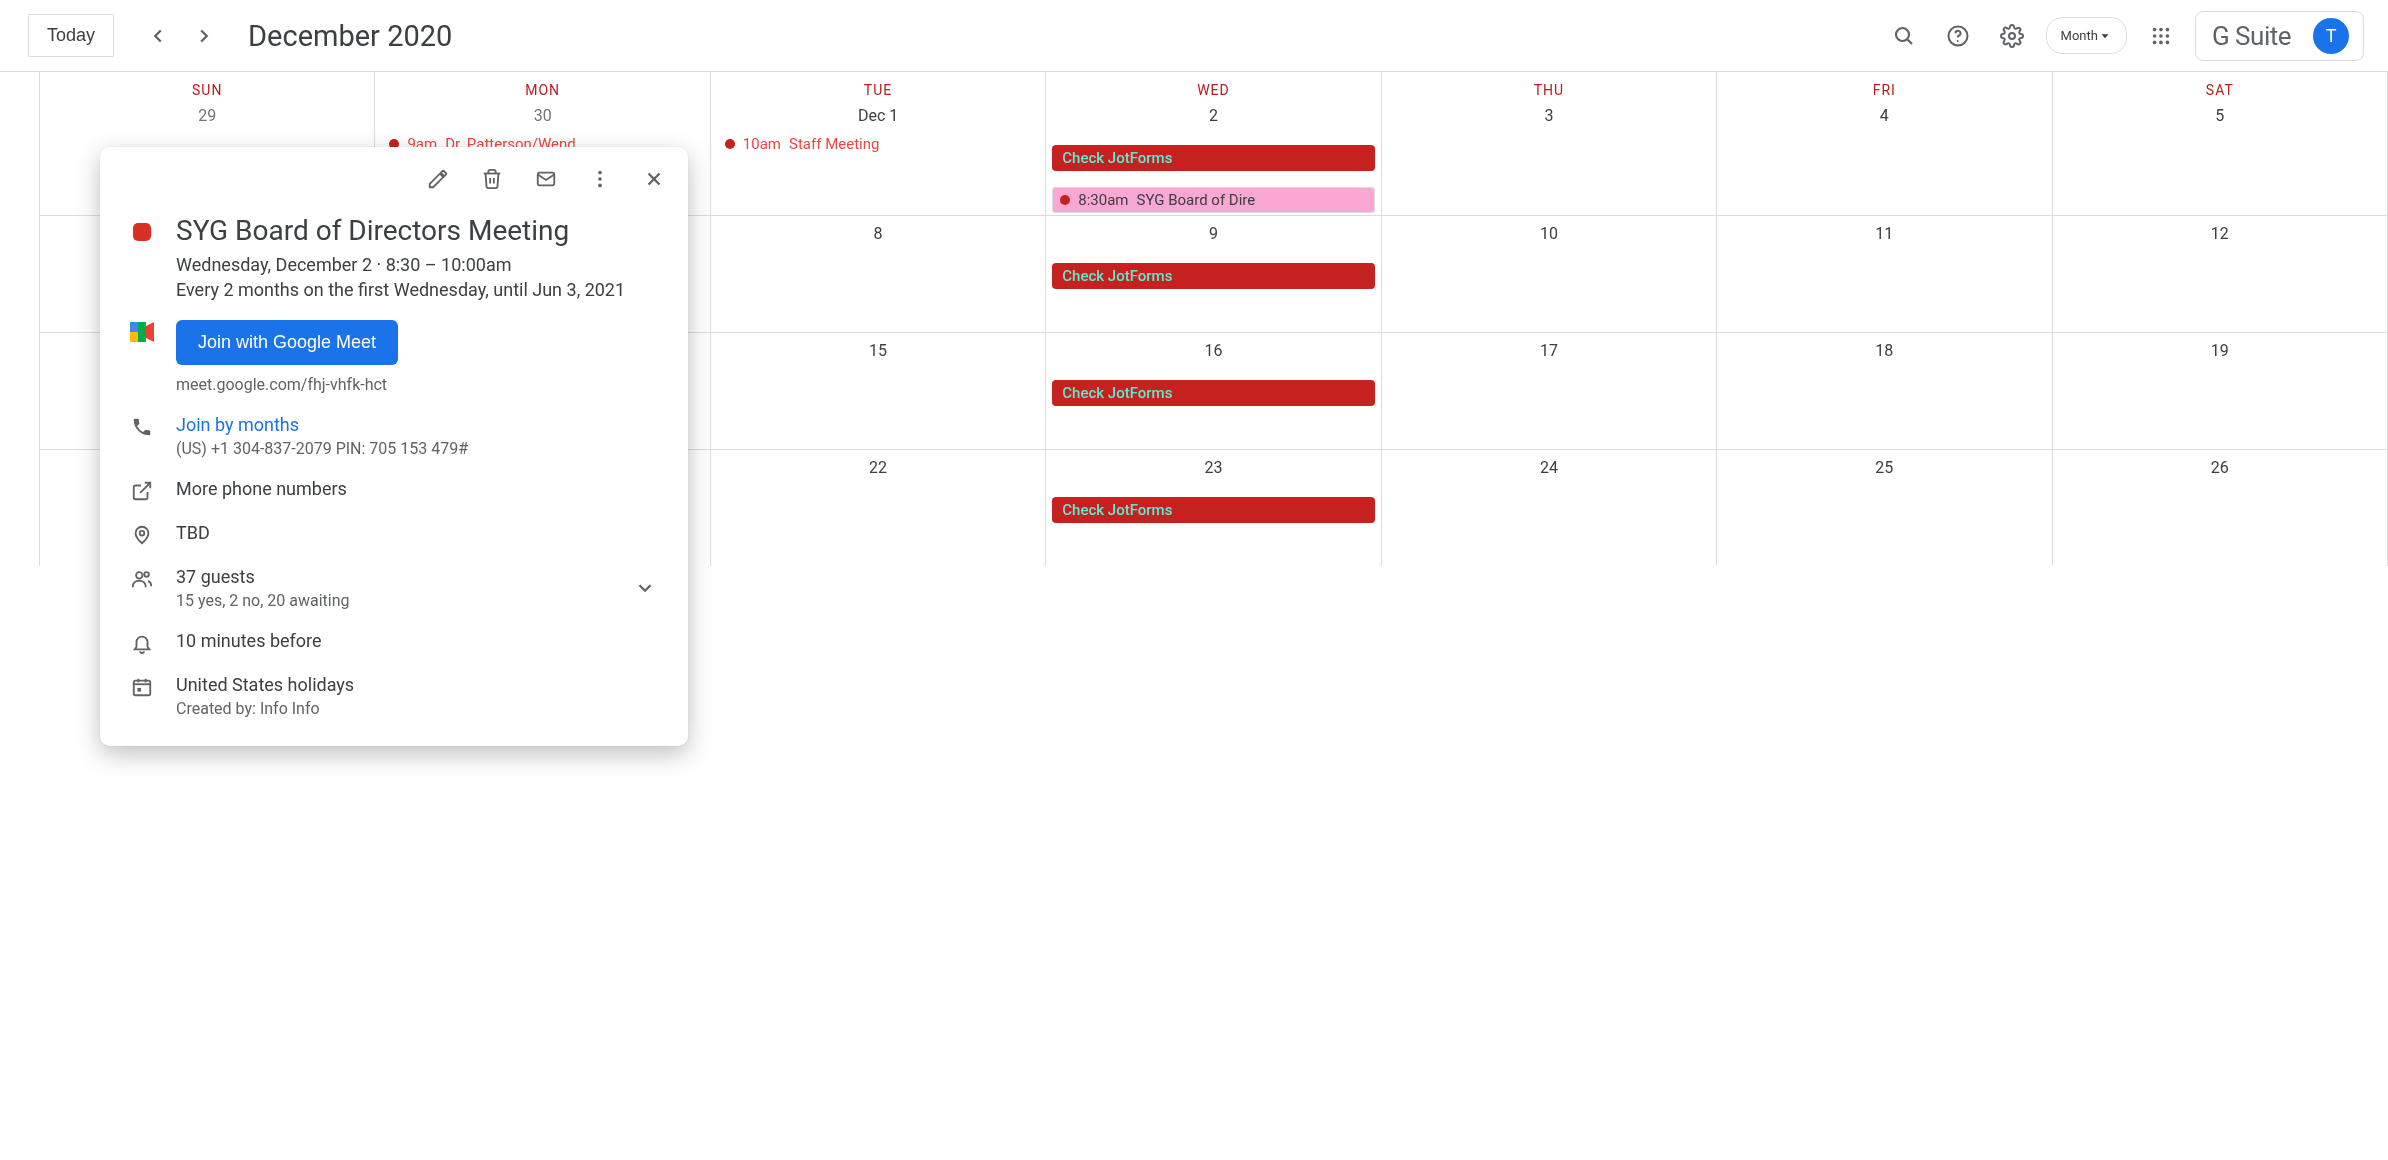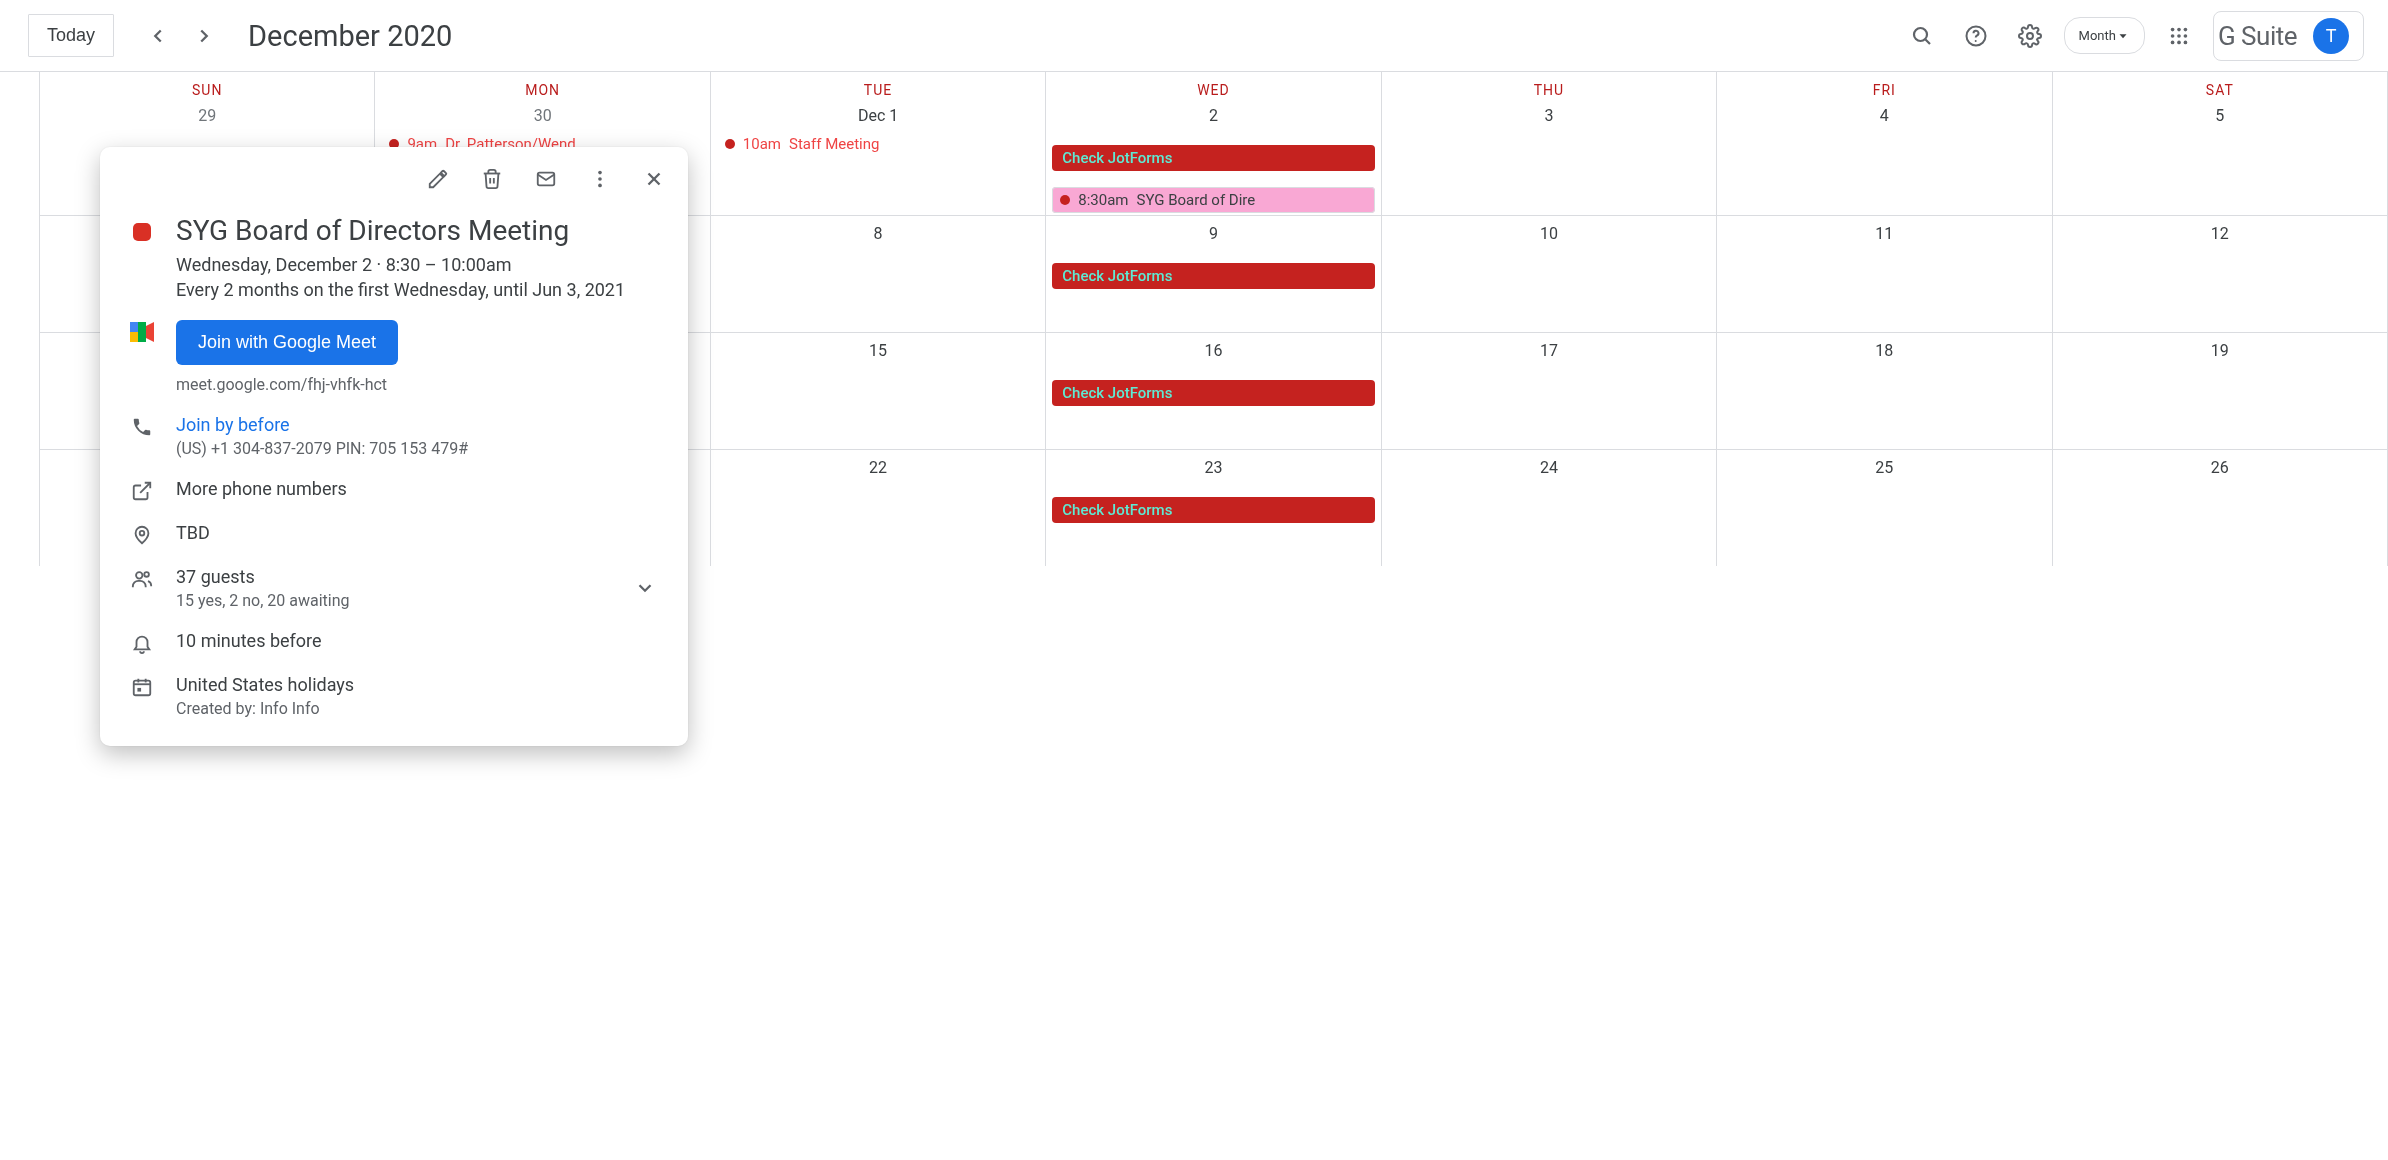--- a/index.html
+++ b/index.html
@@ -61,24 +61,24 @@
     cursor: pointer;
   }
   .apps-grid {
     width: 40px; height: 40px;
     display: flex; align-items: center; justify-content: center;
     cursor: pointer;
   }
   .gsuite {
     border: 1px solid #dadce0;
     border-radius: 8px;
-    padding: 6px 14px 6px 4px;
+    padding: 6px 14px 6px 16px;
     display: flex;
     align-items: center;
-    gap: 16px;
+    gap: 22px;
     cursor: pointer;
   }
   .gsuite-logo { font-size: 26px; color: #5f6368; letter-spacing: -0.5px; }
   .avatar {
     width: 36px; height: 36px;
     border-radius: 50%;
     background: #1a73e8;
     color: #fff;
     display: flex; align-items: center; justify-content: center;
     font-size: 18px;
@@ -542,21 +542,21 @@
       </div>
     </div>
 
     <div class="pop-row">
       <div class="pop-ico">
         <svg width="22" height="22" viewBox="0 0 24 24" fill="currentColor">
             <path d="M6.6 10.8a15.1 15.1 0 0 0 6.6 6.6l2.2-2.2a1 1 0 0 1 1-.24 11.4 11.4 0 0 0 3.6.58 1 1 0 0 1 1 1V20a1 1 0 0 1-1 1A17 17 0 0 1 3 4a1 1 0 0 1 1-1h3.5a1 1 0 0 1 1 1 11.4 11.4 0 0 0 .58 3.6 1 1 0 0 1-.24 1l-2.24 2.2z"></path>
           </svg>
       </div>
       <div style="flex:1">
-        <div class="link-blue">Join by before</div>
+        <div class="link-blue">Join by months</div>
         <div class="sub-gray">(US) +1 304-837-2079 PIN: 705 153 479#</div>
       </div>
     </div>
 
     <div class="pop-row">
       <div class="pop-ico">
         <svg width="22" height="22" viewBox="0 0 24 24" fill="none" stroke="currentColor" stroke-width="2">
             <path d="M18 13v6a2 2 0 0 1-2 2H5a2 2 0 0 1-2-2V8a2 2 0 0 1 2-2h6"></path>
             <polyline points="15 3 21 3 21 9"></polyline>
             <line x1="10" y1="14" x2="21" y2="3"></line>

